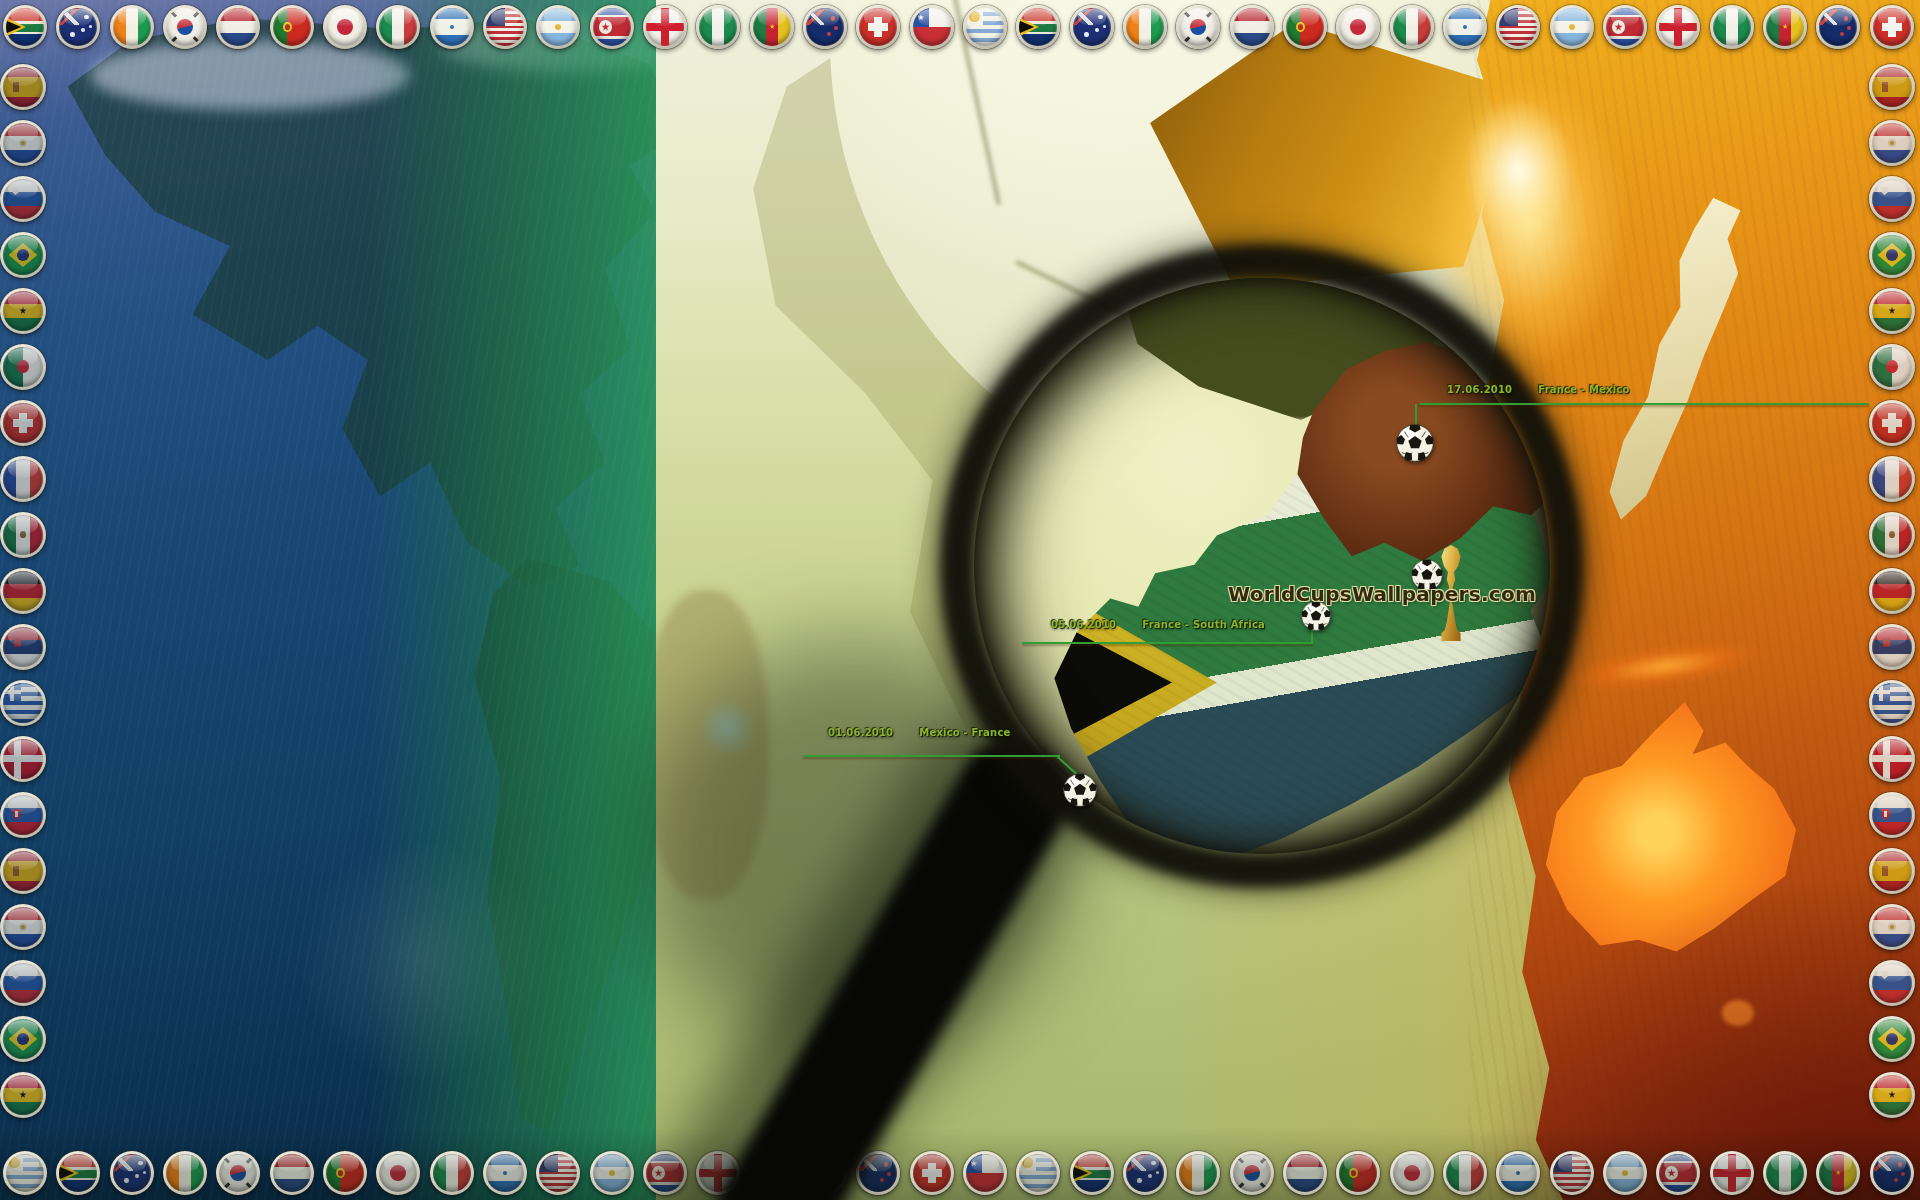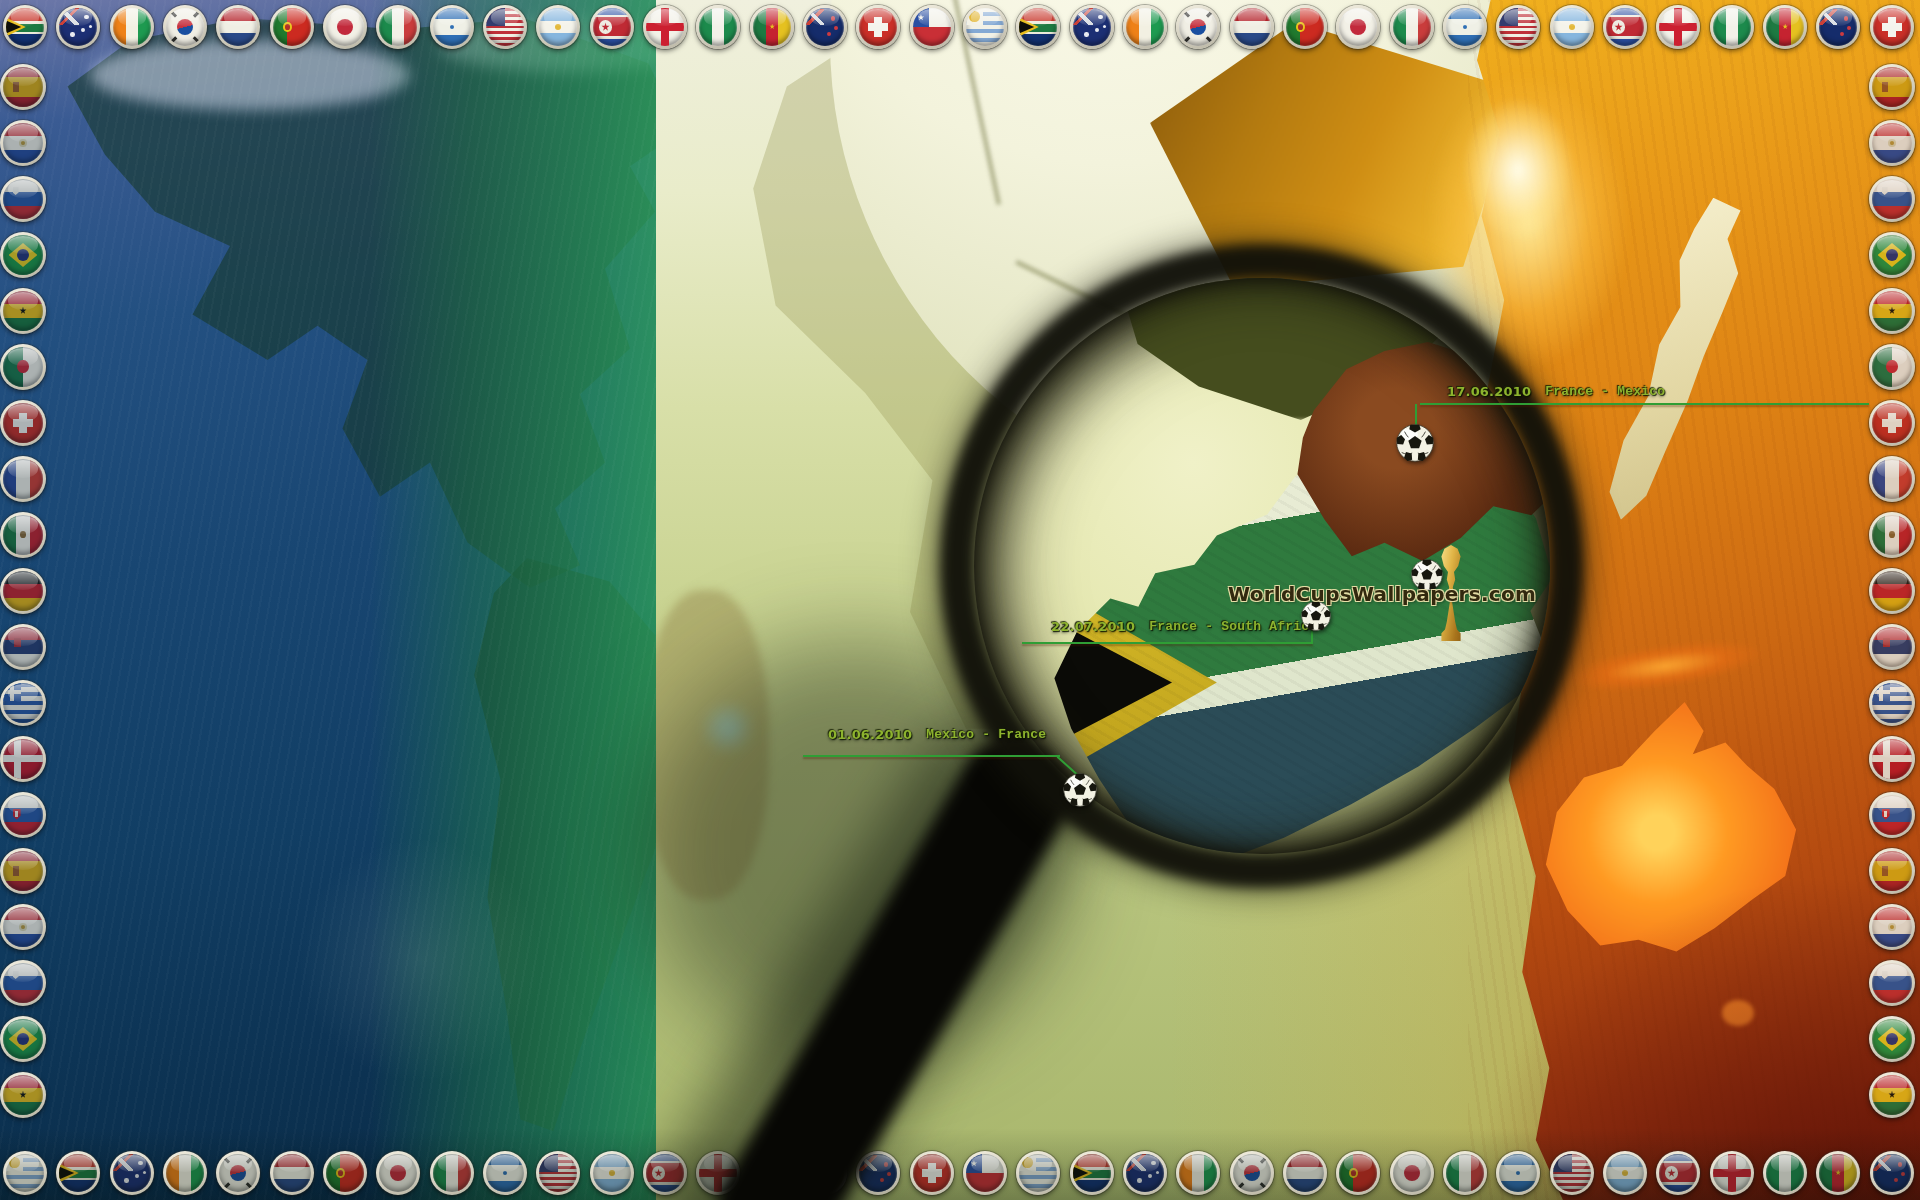--- a/index.html
+++ b/index.html
@@ -111,23 +111,23 @@
   .lens-rim{left:940px;top:244px;width:644px;height:644px;border-radius:50%;z-index:32;
     border:34px solid rgba(17,17,9,.97);filter:blur(6px);box-sizing:border-box;
     box-shadow:0 0 28px 6px rgba(25,25,12,.55), inset 0 0 18px 6px rgba(20,20,10,.8);}
   .handle{left:838px;top:712px;width:112px;height:580px;border-radius:46px;z-index:31;
     background:#070704;transform:rotate(30deg);filter:blur(7px);}
   .handle-soft{left:788px;top:698px;width:168px;height:600px;border-radius:60px;z-index:29;
     background:rgba(18,26,12,.5);transform:rotate(32deg);filter:blur(28px);}
 
   
   .match{position:absolute;z-index:40;display:flex;color:var(--annotation-text);
-    font-weight:bold;font-size:13px;letter-spacing:.2px;white-space:nowrap;
+    font-weight:bold;font-size:10px;letter-spacing:.2px;white-space:nowrap;
     text-shadow:-1px -1px 1px rgba(25,35,5,.95),1px 1px 1px rgba(10,20,0,.9),0 2px 3px rgba(0,0,0,.45);align-items:flex-end;}
-  .m-teams{margin-left:14px;font-family:Liberation Mono, monospace;}
+  .m-teams{margin-left:26px;}
   .m-line{position:absolute;height:2px;background:var(--annotation-line);z-index:38;
     box-shadow:0 2px 2px rgba(80,30,5,.4);}
   .m-connector{position:absolute;width:2px;background:var(--annotation-line);z-index:38;}
   .m-diag{position:absolute;width:30px;height:2px;background:var(--annotation-line);z-index:38;
     transform:rotate(42deg);transform-origin:0 0;}
   .ball{position:absolute;z-index:41;filter:drop-shadow(1px 2px 2px rgba(0,0,0,.55));}
   .ball svg{display:block;width:100%;height:100%;}
   .watermark{position:absolute;left:1228px;top:582px;z-index:42;font-weight:bold;font-size:20px;
     letter-spacing:.3px;color:var(--watermark-text);white-space:nowrap;
     text-shadow:1px 1px 0 rgba(235,225,170,.9),-1px -1px 0 rgba(235,225,170,.9),1px -1px 0 rgba(235,225,170,.9),-1px 1px 0 rgba(235,225,170,.9),2px 2px 3px rgba(0,0,0,.35);}
@@ -1036,21 +1036,21 @@
       <polygon points="15,0.8 24.5,0.8 26,5.5 20,9 14,5.5" fill="#17170f"></polygon>
       <polygon points="0.8,14.5 5.5,11.5 9.5,16 7.5,21.5 1.2,21" fill="#17170f"></polygon>
       <polygon points="39.2,14.5 34.5,11.5 30.5,16 32.5,21.5 38.8,21" fill="#17170f"></polygon>
       <polygon points="8.5,35.5 10.5,29.5 16.5,31 17,37.5 12,39" fill="#17170f"></polygon>
       <polygon points="31.5,35.5 29.5,29.5 23.5,31 23,37.5 28,39" fill="#17170f"></polygon>
       <path d="M6,30 Q13,33.5 17,30.5 M34,30 Q27,33.5 23,30.5 M9,8 Q11,12 13,14 M31,8 Q29,12 27,14" stroke="#17170f" stroke-width="0.8" fill="none"></path>
     </svg>
   </div>
 
   <div class="match" style="left:1051px;top:619px;">
-    <span class="m-date">22.07.2010</span>
+    <span class="m-date">05.06.2010</span>
     <span class="m-teams">France - South Africa</span>
   </div>
   <div class="m-line" style="left:1022px;top:642px;width:291px;"></div>
   <div class="m-connector" style="left:1311px;top:630px;height:13px;"></div>
   <div class="ball" style="left:1301px;top:601px;width:30px;height:30px;">
     <svg viewBox="0 0 40 40">
       <circle cx="20" cy="20" r="19.2" fill="#f3f2e4" stroke="#3a3a30" stroke-width="0.8"></circle>
       <ellipse cx="14" cy="11" rx="9" ry="6.5" fill="rgba(255,255,255,0.8)"></ellipse>
       <polygon points="20,12.5 27,17.5 24.3,25.5 15.7,25.5 13,17.5" fill="#17170f"></polygon>
       <polygon points="15,0.8 24.5,0.8 26,5.5 20,9 14,5.5" fill="#17170f"></polygon>

